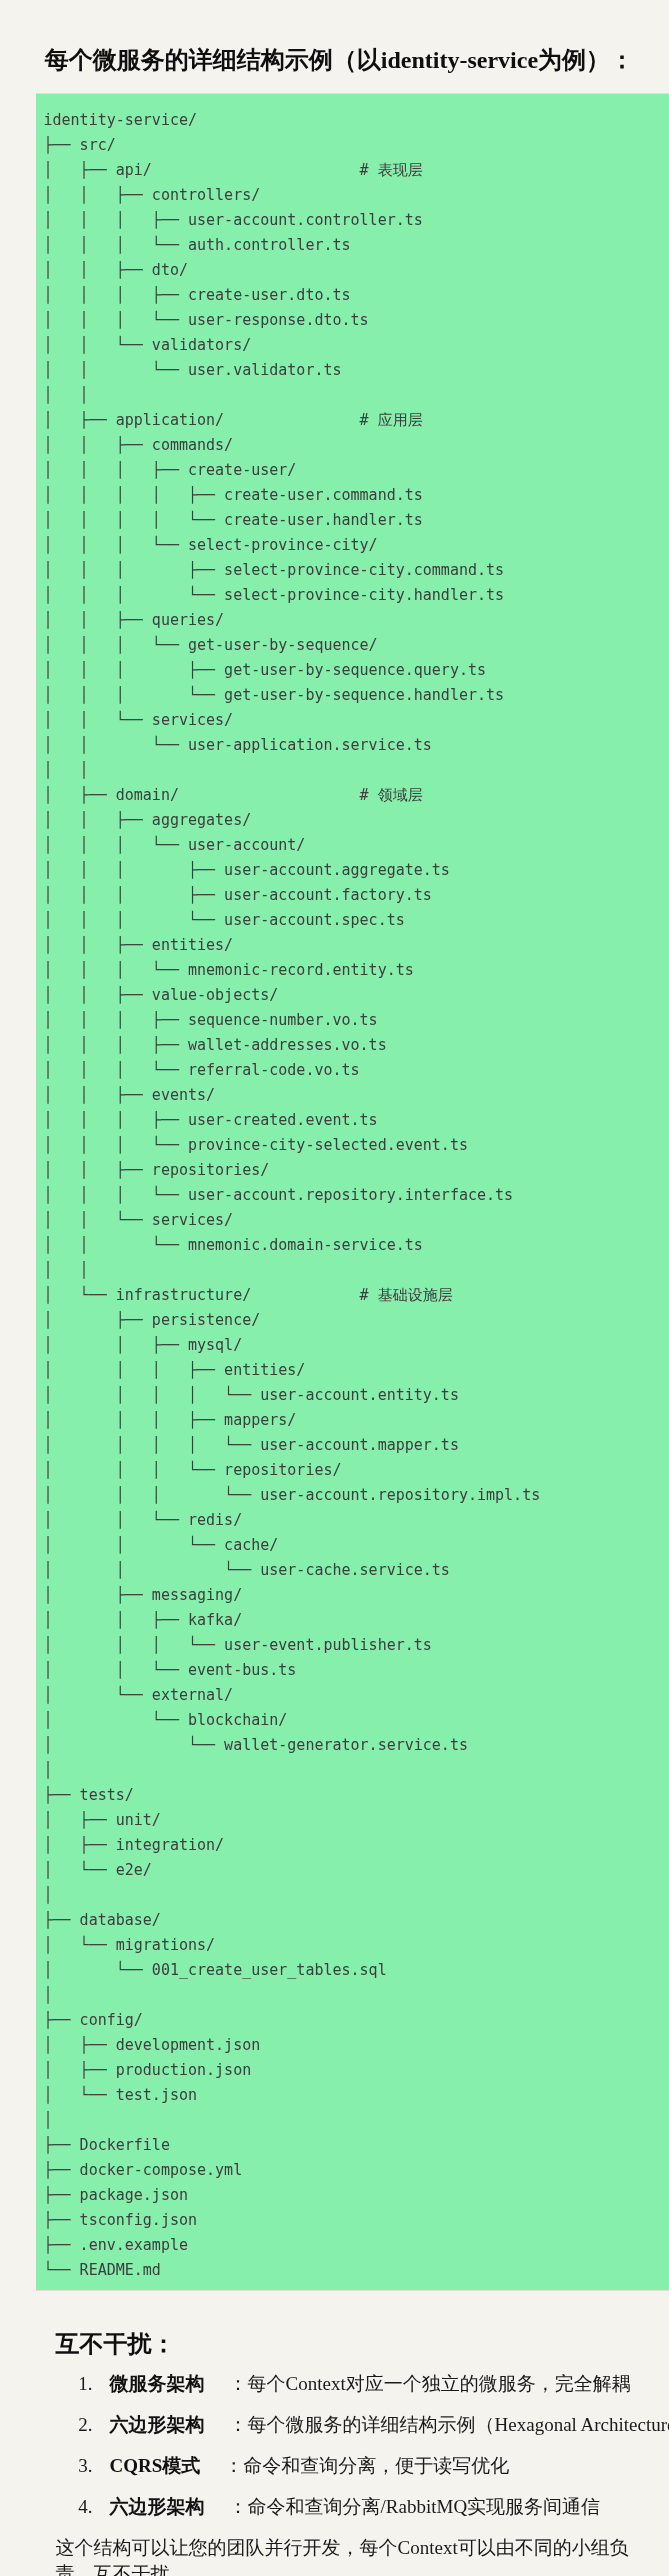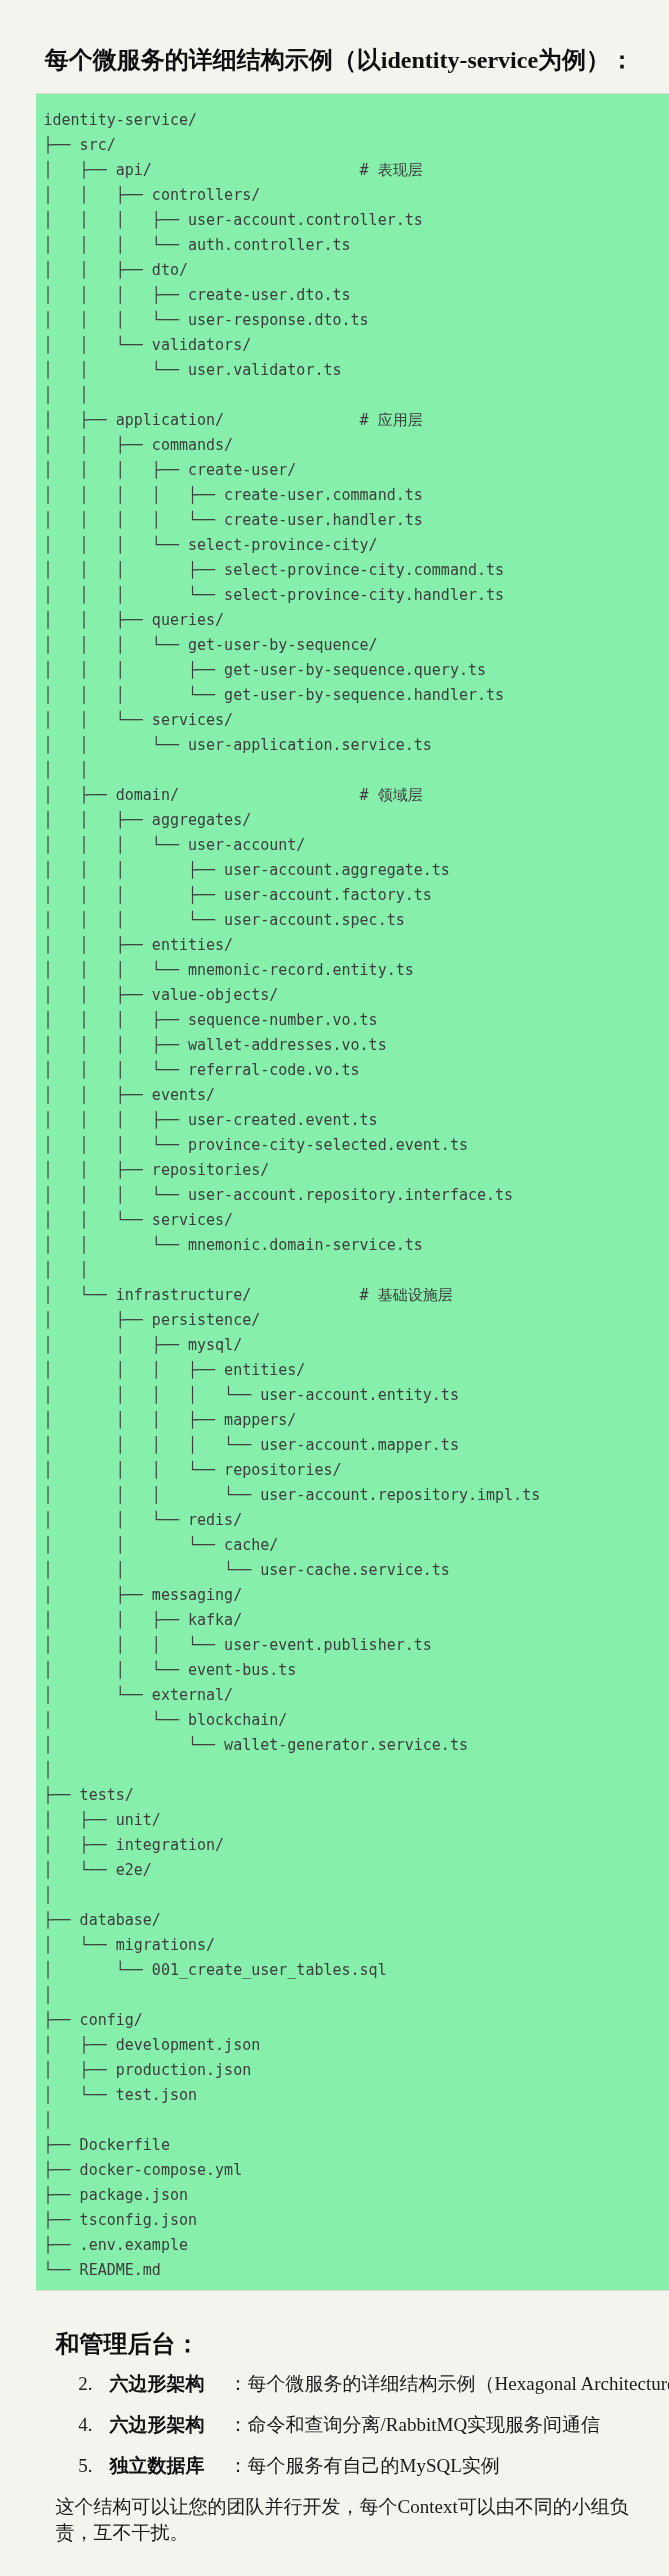--- a/index.html
+++ b/index.html
@@ -148,29 +148,32 @@
 │   └── test.json
 │
 ├── Dockerfile
 ├── docker-compose.yml
 ├── package.json
 ├── tsconfig.json
 ├── .env.example
 └── README.md</pre>
 
 <div class="notes">
-  <div class="notes-heading">和管理后台：</div>
+  <div class="notes-heading">互不干扰：</div>
 
   <ol class="notes-list">
+    <li>
+      <span class="note-number">1.</span><span class="note-term">微服务架构</span><span class="note-desc">：每个Context对应一个独立的微服务，完全解耦</span>
+    </li>
     <li>
       <span class="note-number">2.</span><span class="note-term">六边形架构</span><span class="note-desc">：每个微服务的详细结构示例（Hexagonal Architecture）</span>
     </li>
     <li>
-      <span class="note-number">4.</span><span class="note-term">六边形架构</span><span class="note-desc">：命令和查询分离/RabbitMQ实现服务间通信</span>
+      <span class="note-number">3.</span><span class="note-term">CQRS模式</span><span class="note-desc">：命令和查询分离，便于读写优化</span>
     </li>
     <li>
-      <span class="note-number">5.</span><span class="note-term">独立数据库</span><span class="note-desc">：每个服务有自己的MySQL实例</span>
+      <span class="note-number">4.</span><span class="note-term">六边形架构</span><span class="note-desc">：命令和查询分离/RabbitMQ实现服务间通信</span>
     </li>
   </ol>
 
   <div class="note-footer">这个结构可以让您的团队并行开发，每个Context可以由不同的小组负责，互不干扰。</div>
 </div>
 
 
 </body></html>

